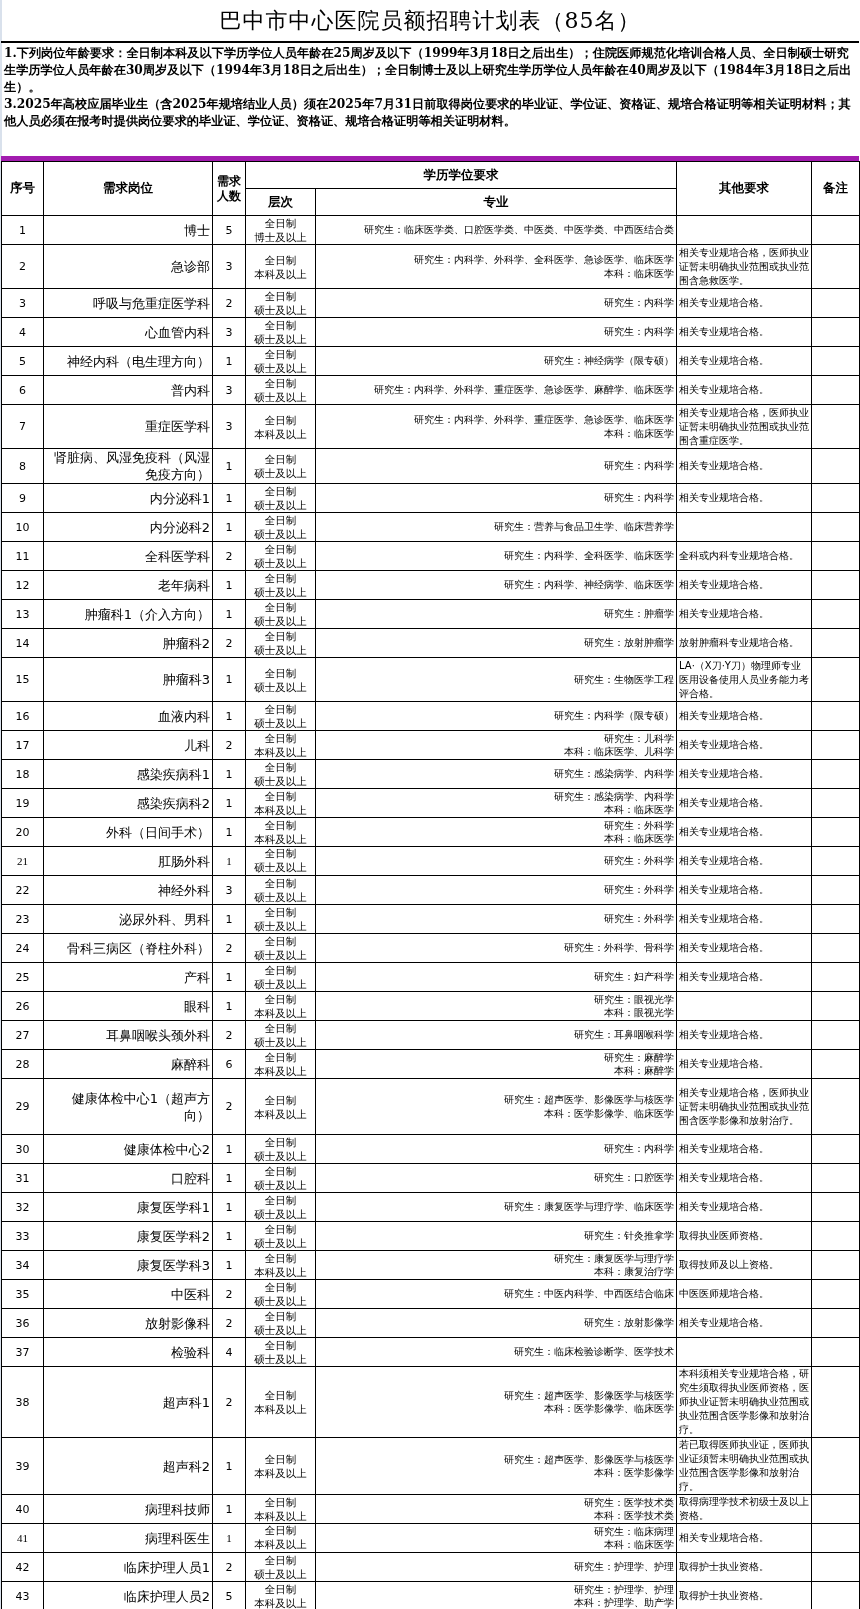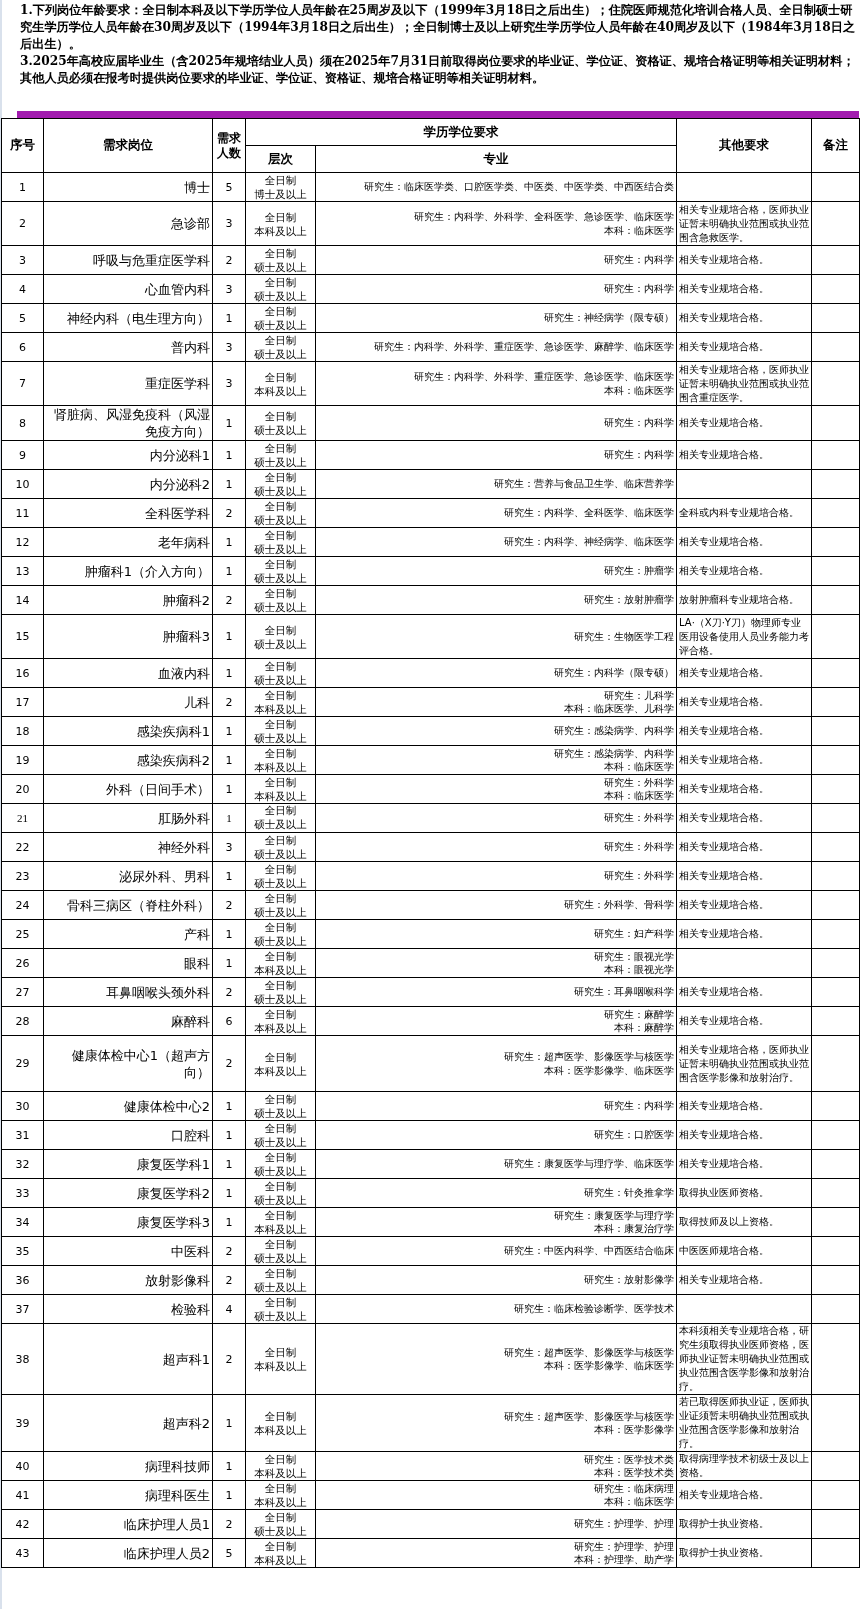--- a/index.html
+++ b/index.html
@@ -1,37 +1,38 @@
 <!DOCTYPE html>
 <html><head>
 <meta charset="utf-8">
 <style>
   html,body{margin:0;padding:0;background:#ffffff;}
   body{width:860px;height:1609px;overflow:hidden;position:relative;font-family:"DejaVu Sans","Liberation Sans",sans-serif;color:#000;}
   .leftbar{position:absolute;left:0;top:0;width:2px;height:1609px;background:#d9e1ec;}
   .sheet{position:absolute;left:1px;top:0;width:858px;}
   .title{height:41px;display:flex;align-items:center;justify-content:center;font-family:"DejaVu Serif","Liberation Serif",serif;font-size:22px;letter-spacing:1px;border-bottom:2px solid #000;}
-  .notes{padding:2px 3px 2px 3px;font-family:"DejaVu Serif","Liberation Serif",serif;font-weight:bold;font-size:12.2px;line-height:17px;border-bottom:7px solid #a21caf;height:118px;box-sizing:border-box;overflow:hidden;margin-left:16px;}
+  .notes{padding:2px 3px 2px 3px;font-family:"DejaVu Serif","Liberation Serif",serif;font-weight:bold;font-size:12.2px;line-height:17px;border-bottom:5px solid #a21caf;height:118px;box-sizing:border-box;overflow:hidden;}
   .notes p{margin:0;}
   table{border-collapse:collapse;width:858px;table-layout:fixed;}
   td,th{border:1px solid #000;padding:0 2px;overflow:hidden;}
   th{font-weight:bold;font-size:12.5px;text-align:center;}
   .c-no{font-size:11px;text-align:center;}
   .c-pos{font-size:13px;text-align:right;line-height:17px;}
   .c-cnt{font-size:11px;text-align:center;}
   .c-lvl{font-size:10.5px;text-align:center;line-height:14px;}
   .c-maj{font-size:10px;text-align:right;line-height:13.5px;}
   .c-oth{font-size:10px;text-align:left;line-height:14px;}
   .c-rem{font-size:10px;}
 </style>
 </head>
 <body>
 
 <div class="leftbar"></div>
 <div class="sheet">
+  <div class="title">巴中市中心医院员额招聘计划表（85名）</div>
   <div class="notes">
     <p>1.下列岗位年龄要求：全日制本科及以下学历学位人员年龄在25周岁及以下（1999年3月18日之后出生）；住院医师规范化培训合格人员、全日制硕士研究生学历学位人员年龄在30周岁及以下（1994年3月18日之后出生）；全日制博士及以上研究生学历学位人员年龄在40周岁及以下（1984年3月18日之后出生）。</p>
     <p>3.2025年高校应届毕业生（含2025年规培结业人员）须在2025年7月31日前取得岗位要求的毕业证、学位证、资格证、规培合格证明等相关证明材料；其他人员必须在报考时提供岗位要求的毕业证、学位证、资格证、规培合格证明等相关证明材料。</p>
   </div>
   <table>
     <colgroup>
       <col style="width:42px">
         <col style="width:169px">
         <col style="width:33px">
       <col style="width:70px">
@@ -619,21 +620,21 @@
             <div>全日制</div>
             <div>本科及以上</div>
           </td>
           <td class="c-maj">
             <div>研究生：医学技术类</div>
             <div>本科：医学技术类</div>
           </td>
           <td class="c-oth">取得病理学技术初级士及以上资格。</td>
           <td class="c-rem"></td>
         </tr>
-        <tr style="height: 28px;">
+        <tr style="height: 28px; font-family: Liberation Serif, serif;">
           <td class="c-no">41</td>
           <td class="c-pos">病理科医生</td>
           <td class="c-cnt">1</td>
           <td class="c-lvl">
             <div>全日制</div>
             <div>本科及以上</div>
           </td>
           <td class="c-maj">
             <div>研究生：临床病理</div>
             <div>本科：临床医学</div>

